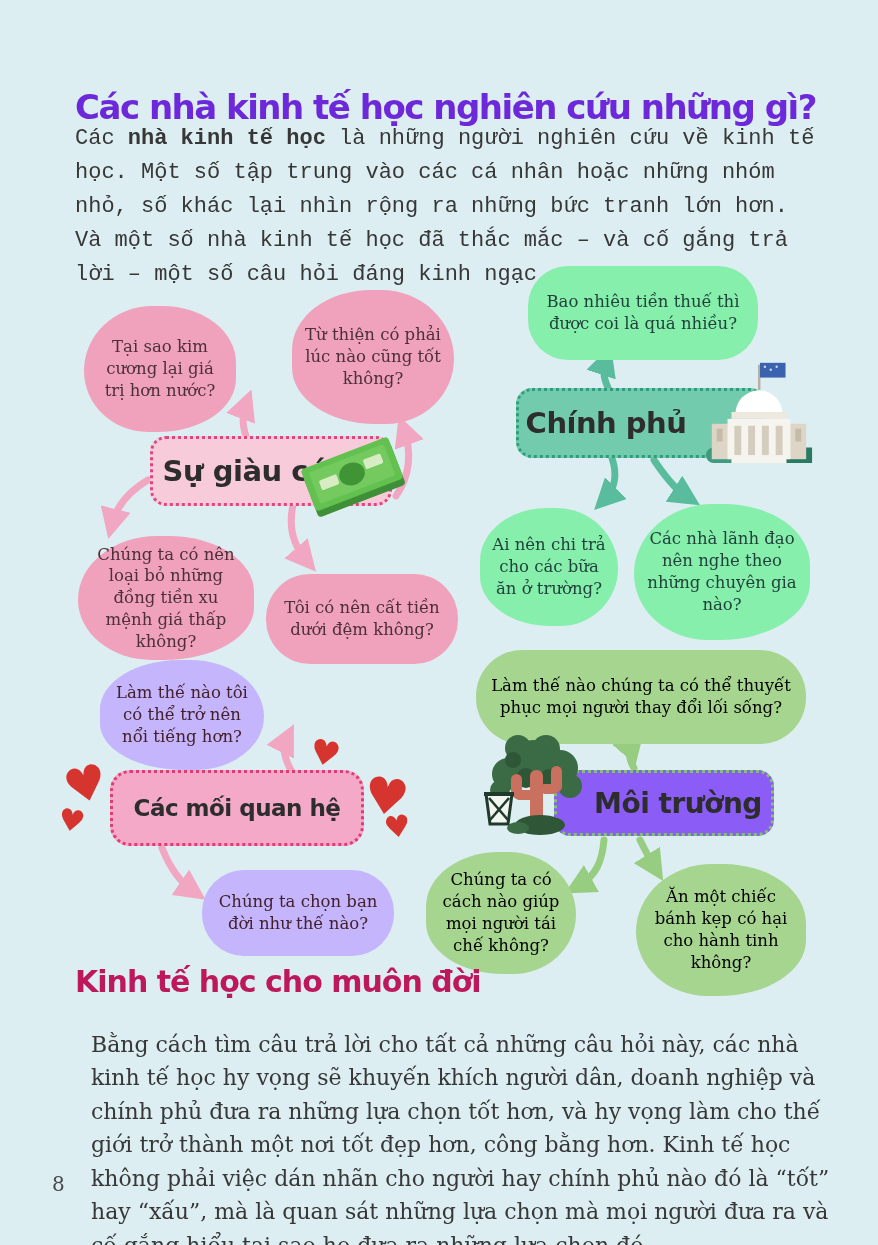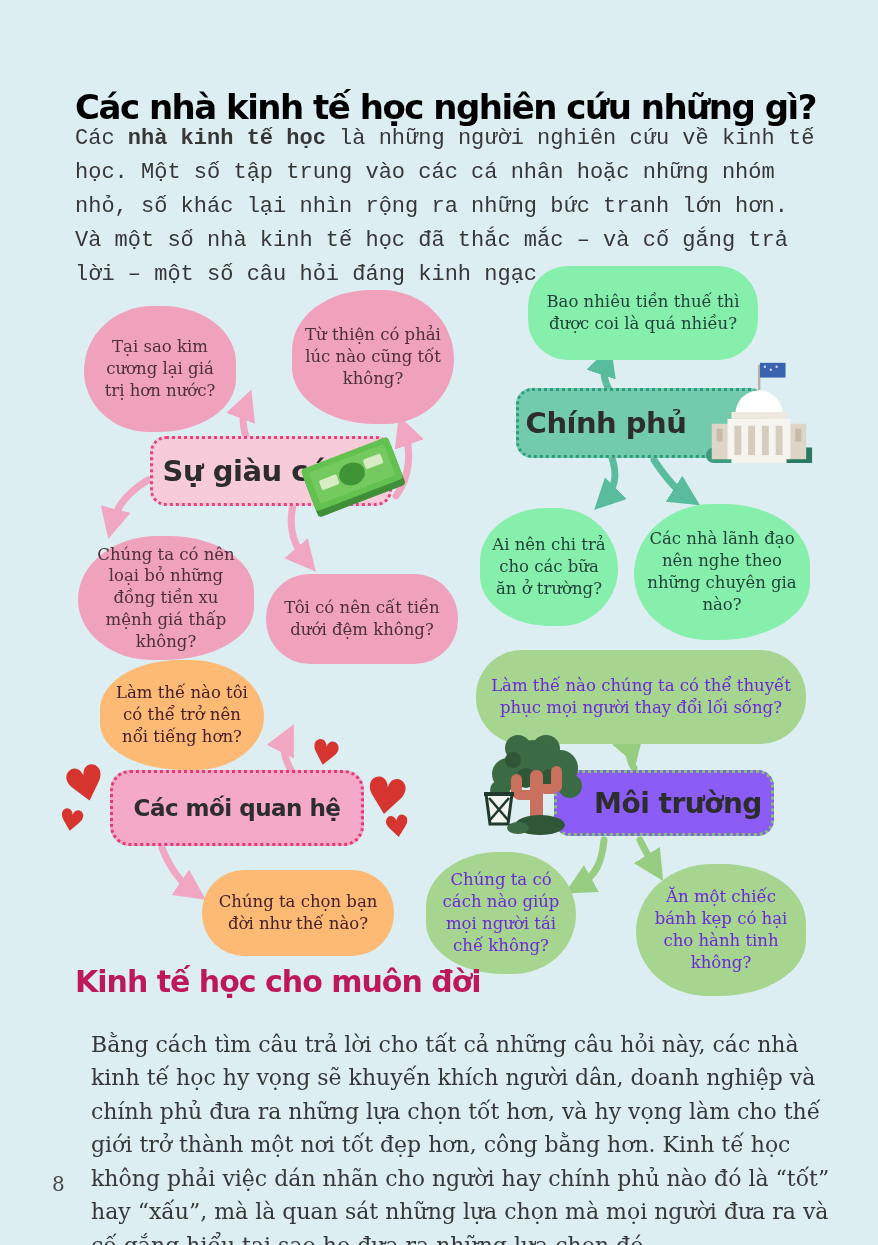--- a/index.html
+++ b/index.html
@@ -4,37 +4,37 @@
 <style>
   html,body { margin:0; padding:0; }
   body { font-family:"DejaVu Sans", sans-serif; }
   .page {
     position:relative; width:878px; height:1245px;
     background:#dceef2; overflow:hidden;
   }
   .page-title {
     position:absolute; left:75px; top:64px; width:760px;
     font-family:"DejaVu Sans", sans-serif; font-weight:bold;
-    font-size:34px; letter-spacing:-1.5px; color:#000000; white-space:nowrap;
+    font-size:34px; letter-spacing:-1.5px; color:#6d28d9; white-space:nowrap;
   }
   .intro {
     position:absolute; left:75px; top:122px; width:748px; margin:0;
     font-family:Liberation Mono, monospace; font-size:22px; line-height:1.55; color:#373737;
   }
   .intro strong { font-weight:bold; }
   .bubble {
     position:absolute; display:flex; align-items:center; justify-content:center;
     text-align:center; box-sizing:border-box; padding:8px 12px;
     font-family:"DejaVu Serif", serif; font-size:16.5px; line-height:1.32;
     z-index:2;
   }
   .pink   { background:#f0a2bc; color:#4c2f3a; }
   .teal   { background:#86efac; color:#21423a; }
-  .dpink  { background:#fdba74; color:#43202b; }
-  .lgreen { background:#a6d58f; color:#6d28d9; }
+  .dpink  { background:#c4b5fd; color:#43202b; }
+  .lgreen { background:#a6d58f; color:#000000; }
   .r1 { border-radius:48% 52% 55% 45% / 55% 48% 45% 52%; }
   .r2 { border-radius:52% 48% 45% 55% / 48% 55% 52% 45%; }
   .rr { border-radius:44px; }
   .label-box {
     position:absolute; box-sizing:border-box; display:flex; align-items:center;
     justify-content:center; font-family:"DejaVu Sans", sans-serif; font-weight:bold;
     color:#2d2d2d; z-index:3; letter-spacing:-0.5px;
   }
   .footer-heading {
     position:absolute; left:75px; top:964px; margin:0;

